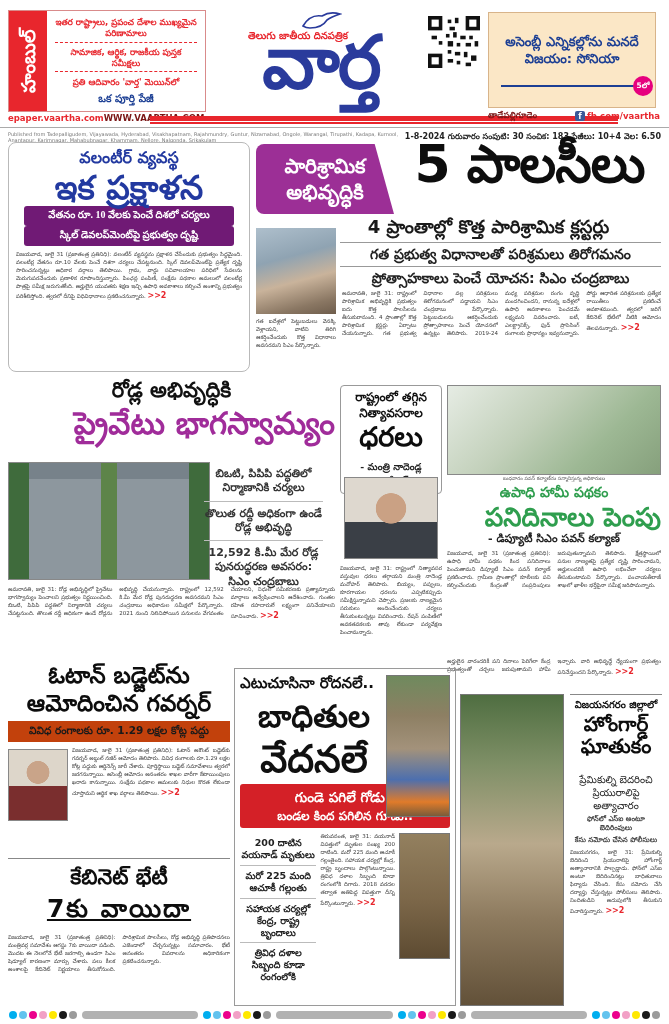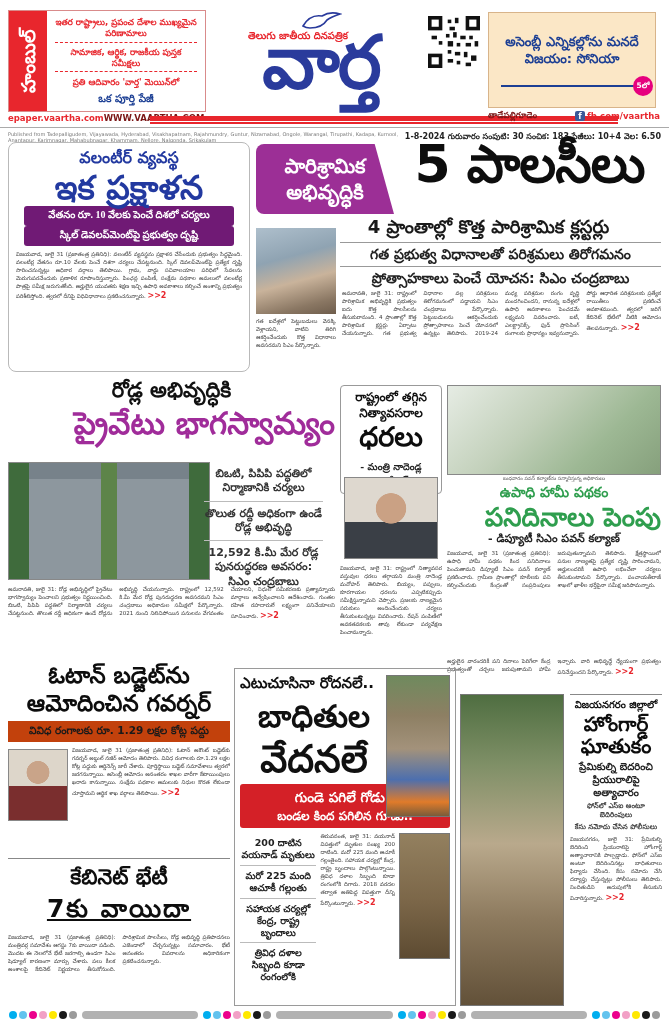--- a/index.html
+++ b/index.html
@@ -127,21 +127,21 @@
   .way-bl:last-child{border-bottom:none;}
   .way-body{width:76px;height:128px;}
   .way-photo2{width:52px;height:126px;border:1px solid #777;box-sizing:border-box;}
 
   
   .br-photo{left:460px;top:694px;width:104px;height:312px;border:1px solid #777;box-sizing:border-box;}
   .art-hg{left:570px;top:694px;width:92px;height:312px;border-top:1px solid #888;padding-top:4px;box-sizing:border-box;
           text-align:center;}
   .hg-kicker{font-weight:bold;font-size:10px;color:#111;}
   .hg-head{font-weight:bold;font-size:20px;color:#0d0d0d;line-height:1.1;}
-  .hg-sub{font-weight:bold;font-size:10px;color:#222;margin-top:3px;line-height:1.3;}
+  .hg-sub{font-weight:normal;font-size:10px;color:#222;margin-top:16px;line-height:1.3;}
   .hg-small{font-size:7px;color:#444;font-weight:bold;margin-top:3px;}
   .hg-body{margin-top:4px;height:150px;text-align:justify;}
 
   
   .ph-cb{background:linear-gradient(165deg,#aebfcc 0%,#8fa3b2 35%,#c9b39b 60%,#8a7763 85%,#6e5d4c 100%);}
   .ph-road{background:
      linear-gradient(90deg,#3f6b3c 0 10%,rgba(0,0,0,0) 10% 46%,#5d8449 46% 54%,rgba(0,0,0,0) 54% 90%,#3f6b3c 90%),
      linear-gradient(180deg,#77828a 0 14%,#8d979e 14% 100%);}
   .ph-man{background:radial-gradient(circle at 50% 38%,#caa184 0 22%,rgba(0,0,0,0) 23%),
      linear-gradient(180deg,#ded8cf 0 55%,#3a3f46 55% 100%);}

